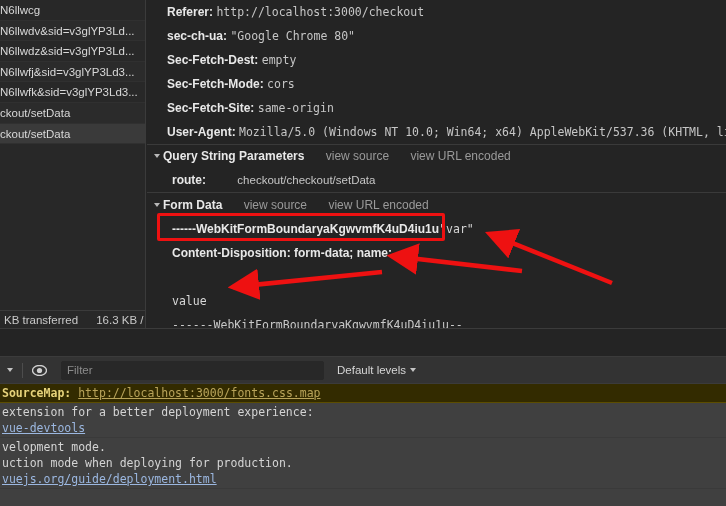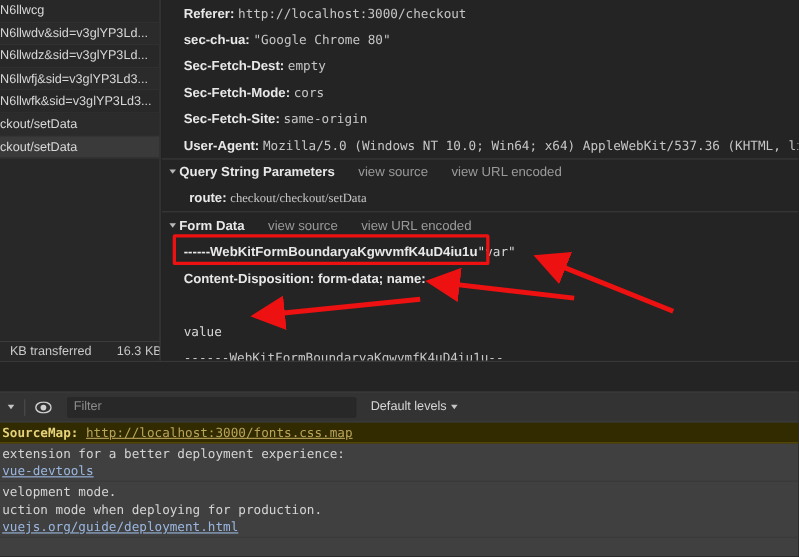--- a/index.html
+++ b/index.html
@@ -39,21 +39,21 @@
   
   #net-statusbar {
     position: absolute; left: 0; top: 310px; width: 146px; height: 18px;
     background: #282828;
     border-top: 1px solid #3b3b3b;
     border-right: 1px solid #3b3b3b;
     display: flex; align-items: center;
     font-size: 11.5px; color: #c9c9c9;
     white-space: nowrap; overflow: hidden;
   }
-  #net-statusbar .sb-item { padding: 0 7px 0 9px; }
+  #net-statusbar .sb-item { padding: 0 7px 0 4px; }
   #net-statusbar .sb-sep {
     width: 1px; height: 11px; background: #5a5a5a; margin: 0 7px 0 0;
   }
 
   
   #headers-pane {
     position: absolute; left: 147px; top: 0; width: 579px; height: 328px;
     background: #242424;
     overflow: hidden;
   }
@@ -97,24 +97,24 @@
   }
   .sec-link {
     color: #9a9a9a; font-weight: normal; font-size: 12px;
     margin-left: 18px; cursor: pointer;
   }
   .param-row {
     height: 24px; line-height: 24px; padding-left: 25px;
     font-size: 12px; white-space: nowrap;
   }
   .param-name { color: #e8e8e8; font-weight: bold; }
-  .param-val { color: #c6c6c6; font-family: Liberation Serif, serif; font-size: 11.5px; }
+  .param-val { color: #c6c6c6; font-family: Liberation Sans, sans-serif; font-size: 11.5px; margin-left: 28px; }
 
   .fd-line {
-    padding-left: 20px;
+    padding-left: 25px;
     font-size: 12px;
     white-space: nowrap;
     color: #e0e0e0;
   }
   .mono { font-family: "DejaVu Sans Mono", monospace; font-size: 11.5px; color: #c8c8c8; }
   .bold-sans { font-family: "Liberation Sans", sans-serif; font-weight: bold; color: #e8e8e8; }
 
   
   #redbox {
     position: absolute;

